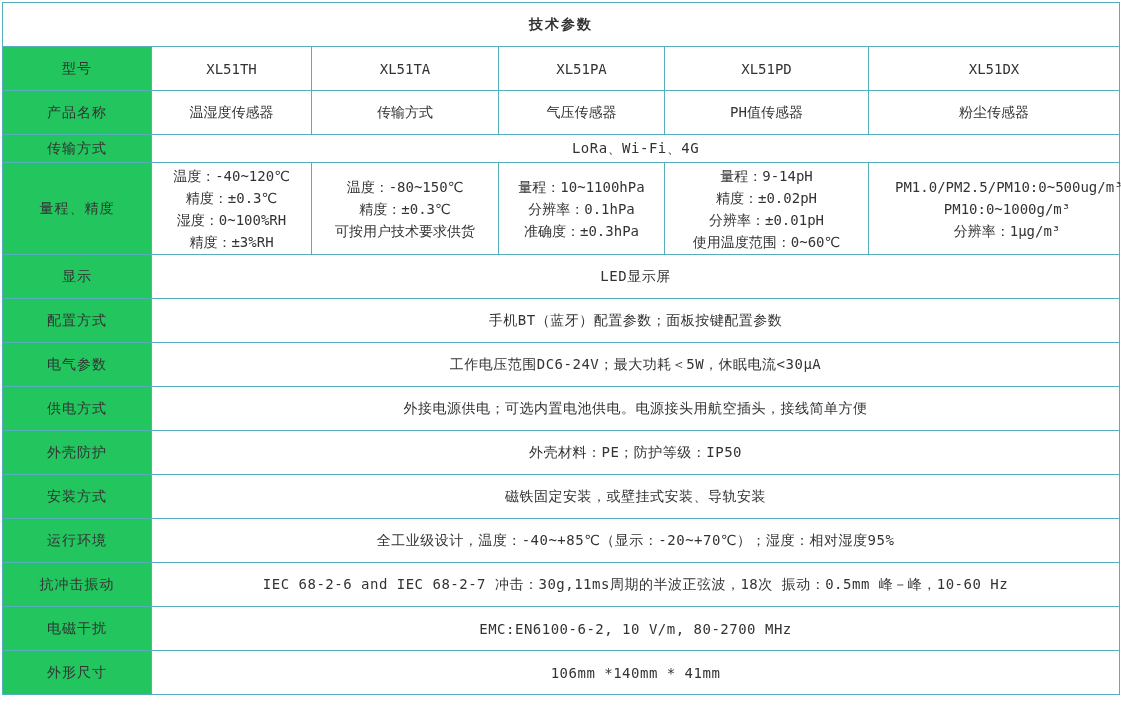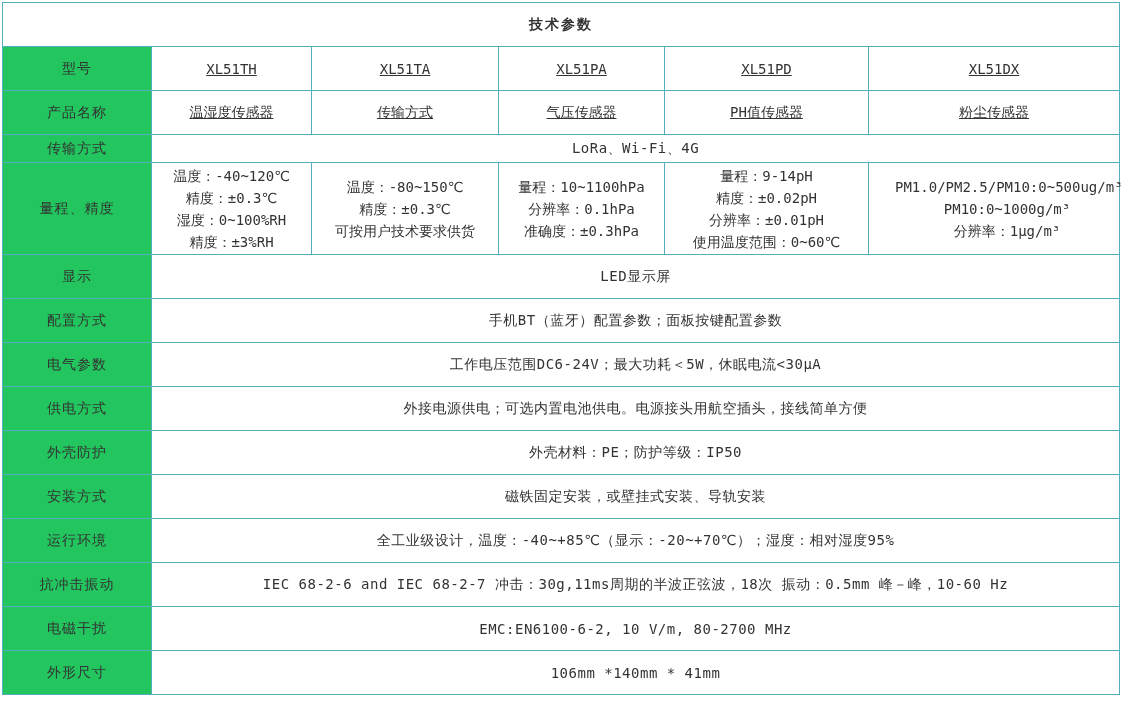--- a/index.html
+++ b/index.html
@@ -29,21 +29,21 @@
     font-size:17px;
     font-weight:bold;
     color:#2ea3b7;
     letter-spacing:2px;
   }
   td.row-label{
     background:#22c55e;
     text-align:center;
     letter-spacing:1px;
   }
-  td.center-cell{ text-align:center;text-decoration:underline; }
+  td.center-cell{ text-align:center; }
   td.value-cell{
     text-align:left;
     padding-left:20px;
     letter-spacing:0.5px;
   }
   td.range-cell{
     text-align:left;
     vertical-align:middle;
     padding-left:15px;
     padding-right:4px;

